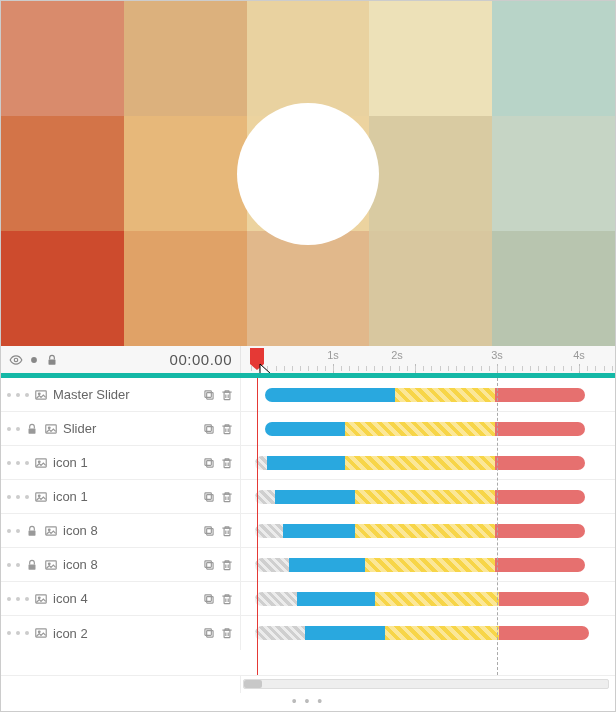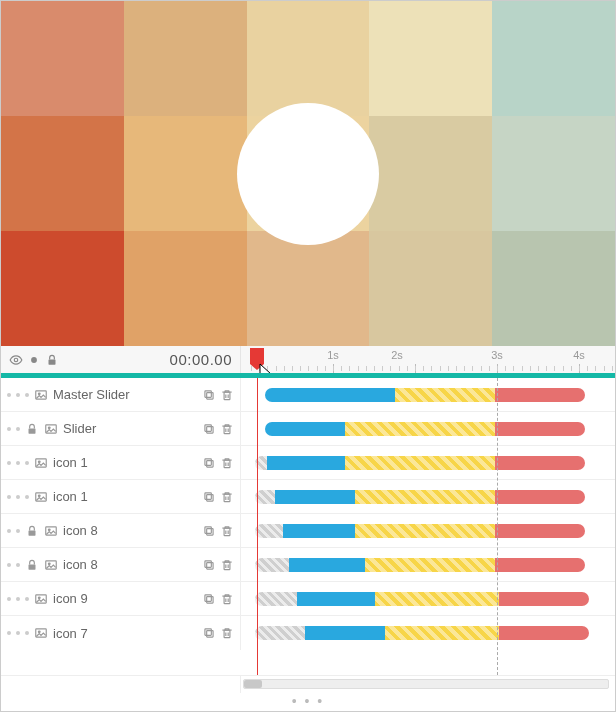--- a/index.html
+++ b/index.html
@@ -428,21 +428,21 @@
             <span class="dot"></span>
             <span class="dot"></span>
             <span class="dot"></span>
             <span class="ico">
               <svg viewBox="0 0 24 24" fill="none" stroke="#999" stroke-width="2">
                 <rect x="3" y="5" width="18" height="14" rx="1"></rect>
                 <circle cx="9" cy="10" r="1.5" fill="#999"></circle>
                 <path d="M4 18l5-5 3 3 4-4 4 4"></path>
               </svg>
             </span>
-            <span class="label">icon 9</span>
+            <span class="label">icon 4</span>
             <span class="spacer"></span>
             <span class="actions">
               <span class="ico">
                 <svg viewBox="0 0 24 24" fill="none" stroke="#999" stroke-width="2">
                   <rect x="8" y="8" width="11" height="11" rx="1"></rect>
                   <rect x="5" y="5" width="11" height="11" rx="1"></rect>
                 </svg>
               </span>
               <span class="ico">
                 <svg viewBox="0 0 24 24" fill="none" stroke="#999" stroke-width="2">
@@ -468,21 +468,21 @@
             <span class="dot"></span>
             <span class="dot"></span>
             <span class="dot"></span>
             <span class="ico">
               <svg viewBox="0 0 24 24" fill="none" stroke="#999" stroke-width="2">
                 <rect x="3" y="5" width="18" height="14" rx="1"></rect>
                 <circle cx="9" cy="10" r="1.5" fill="#999"></circle>
                 <path d="M4 18l5-5 3 3 4-4 4 4"></path>
               </svg>
             </span>
-            <span class="label">icon 7</span>
+            <span class="label">icon 2</span>
             <span class="spacer"></span>
             <span class="actions">
               <span class="ico">
                 <svg viewBox="0 0 24 24" fill="none" stroke="#999" stroke-width="2">
                   <rect x="8" y="8" width="11" height="11" rx="1"></rect>
                   <rect x="5" y="5" width="11" height="11" rx="1"></rect>
                 </svg>
               </span>
               <span class="ico">
                 <svg viewBox="0 0 24 24" fill="none" stroke="#999" stroke-width="2">

